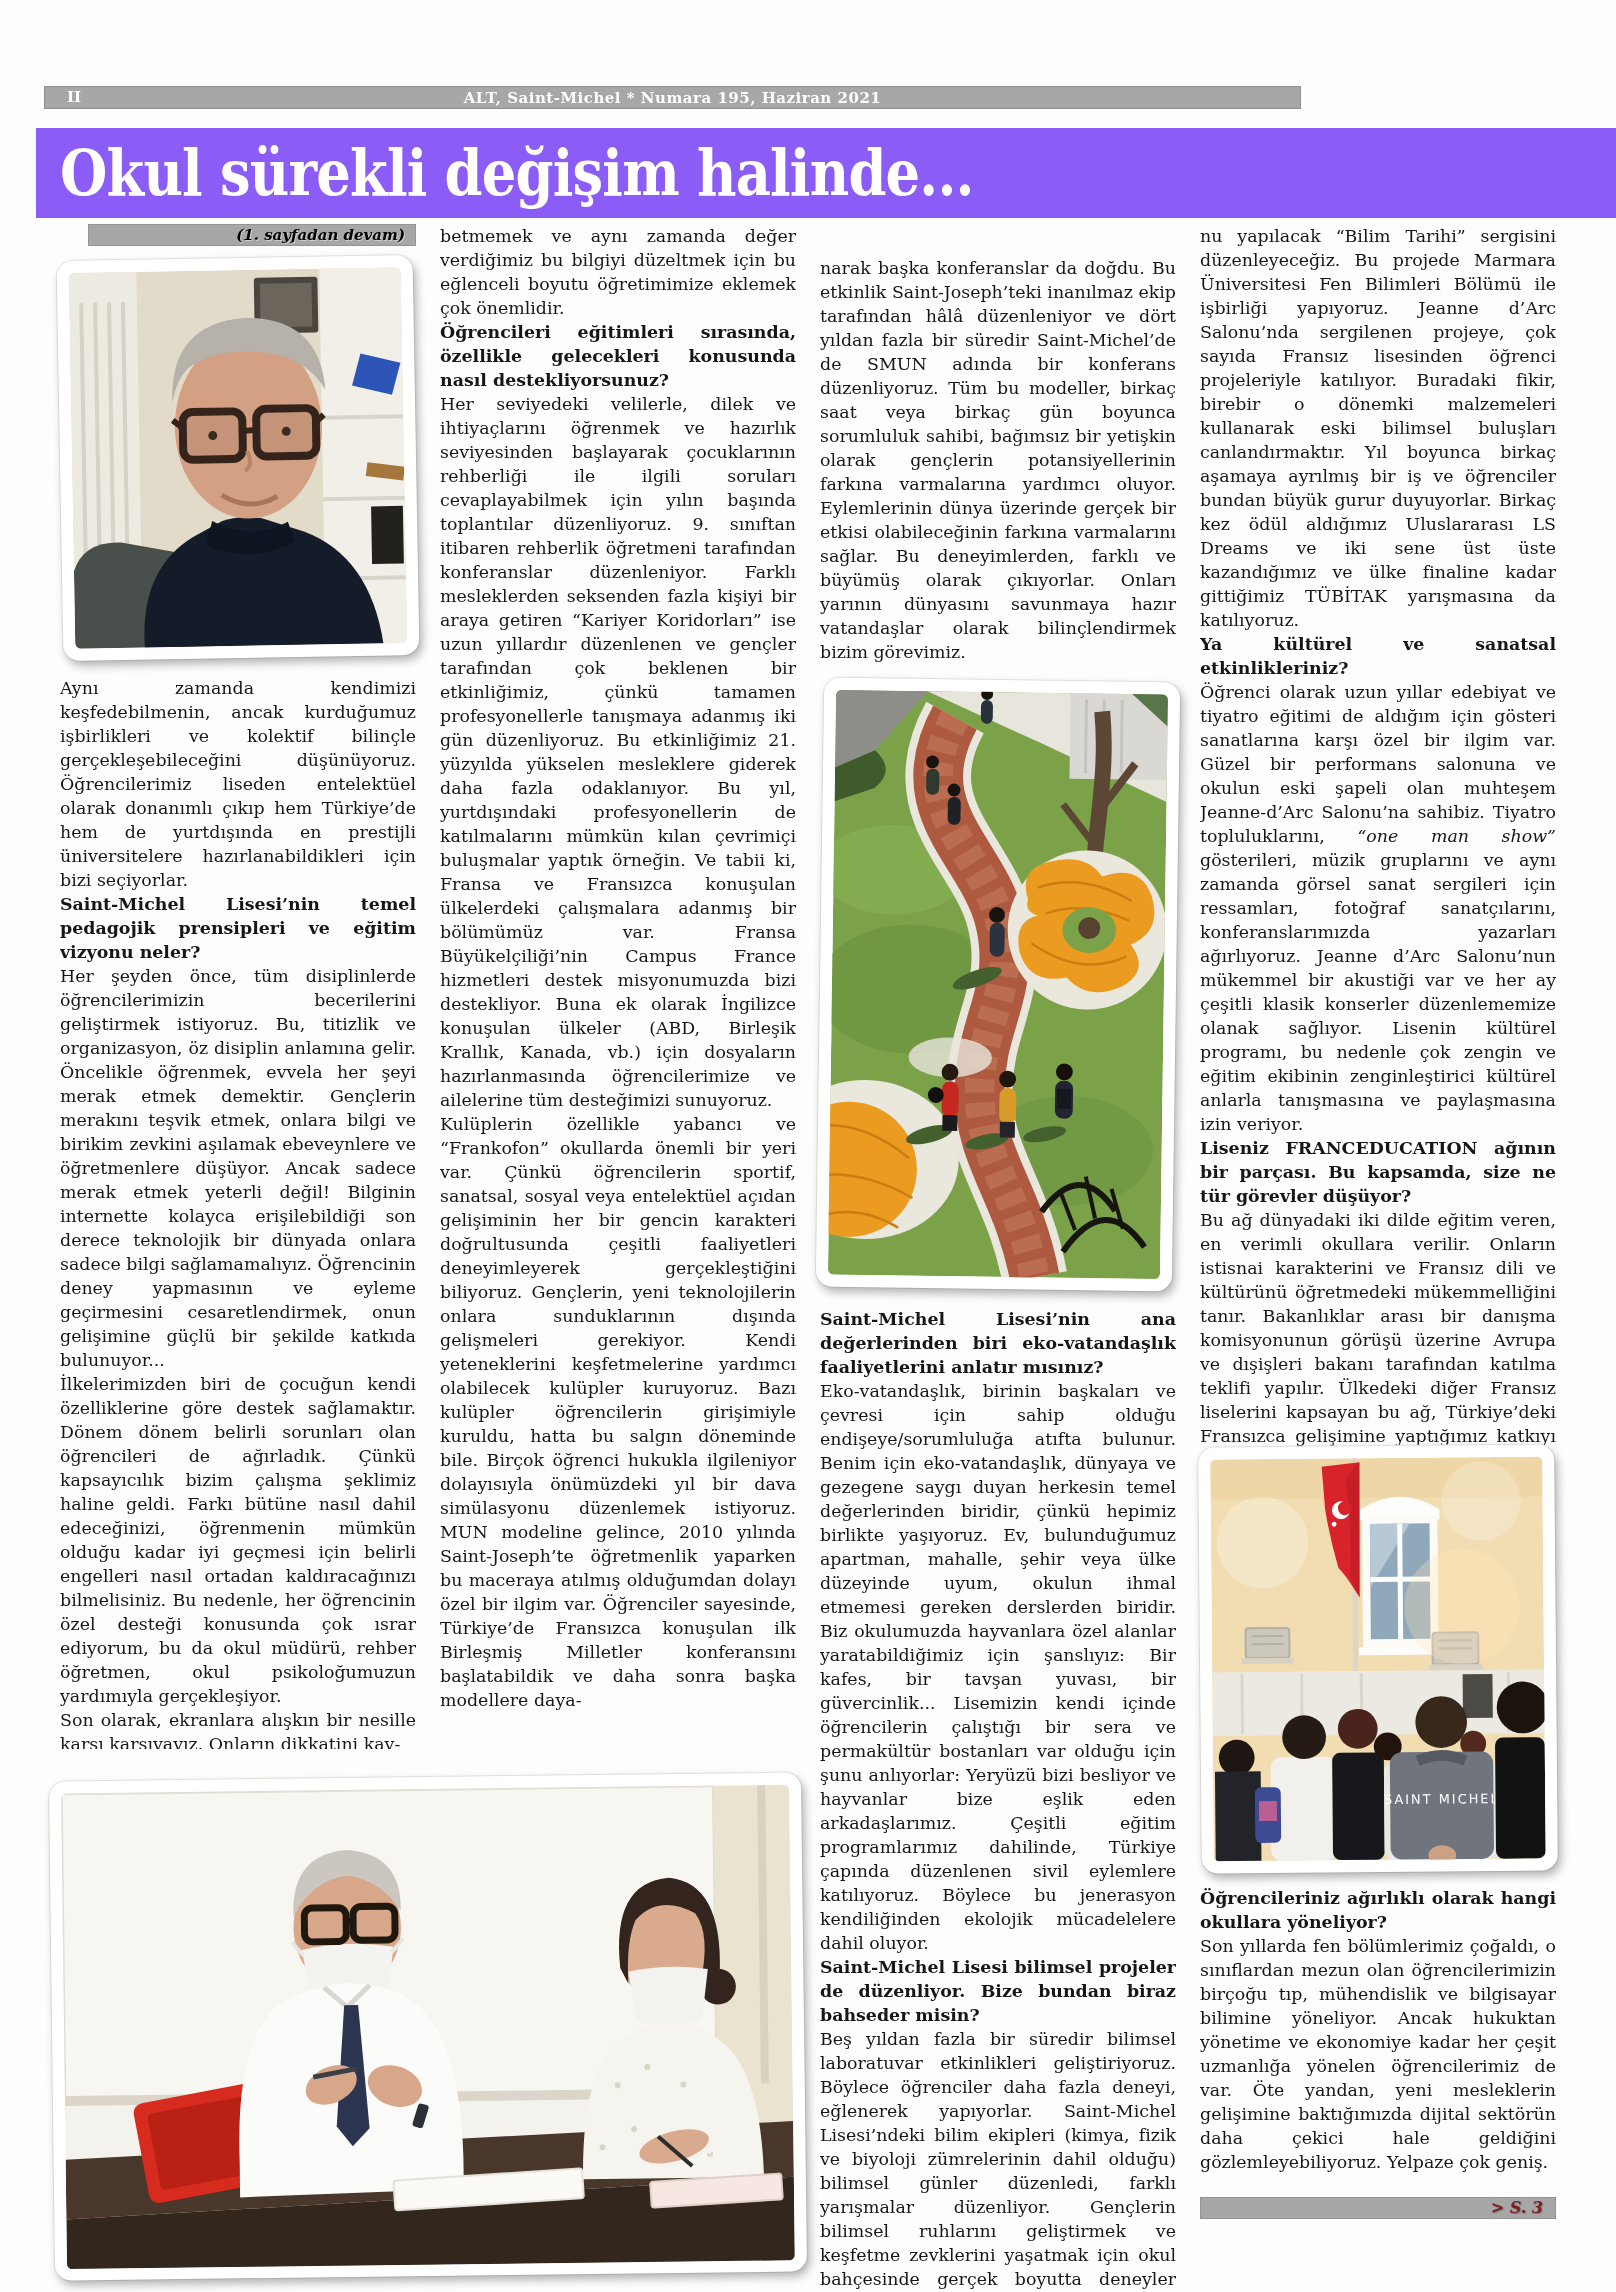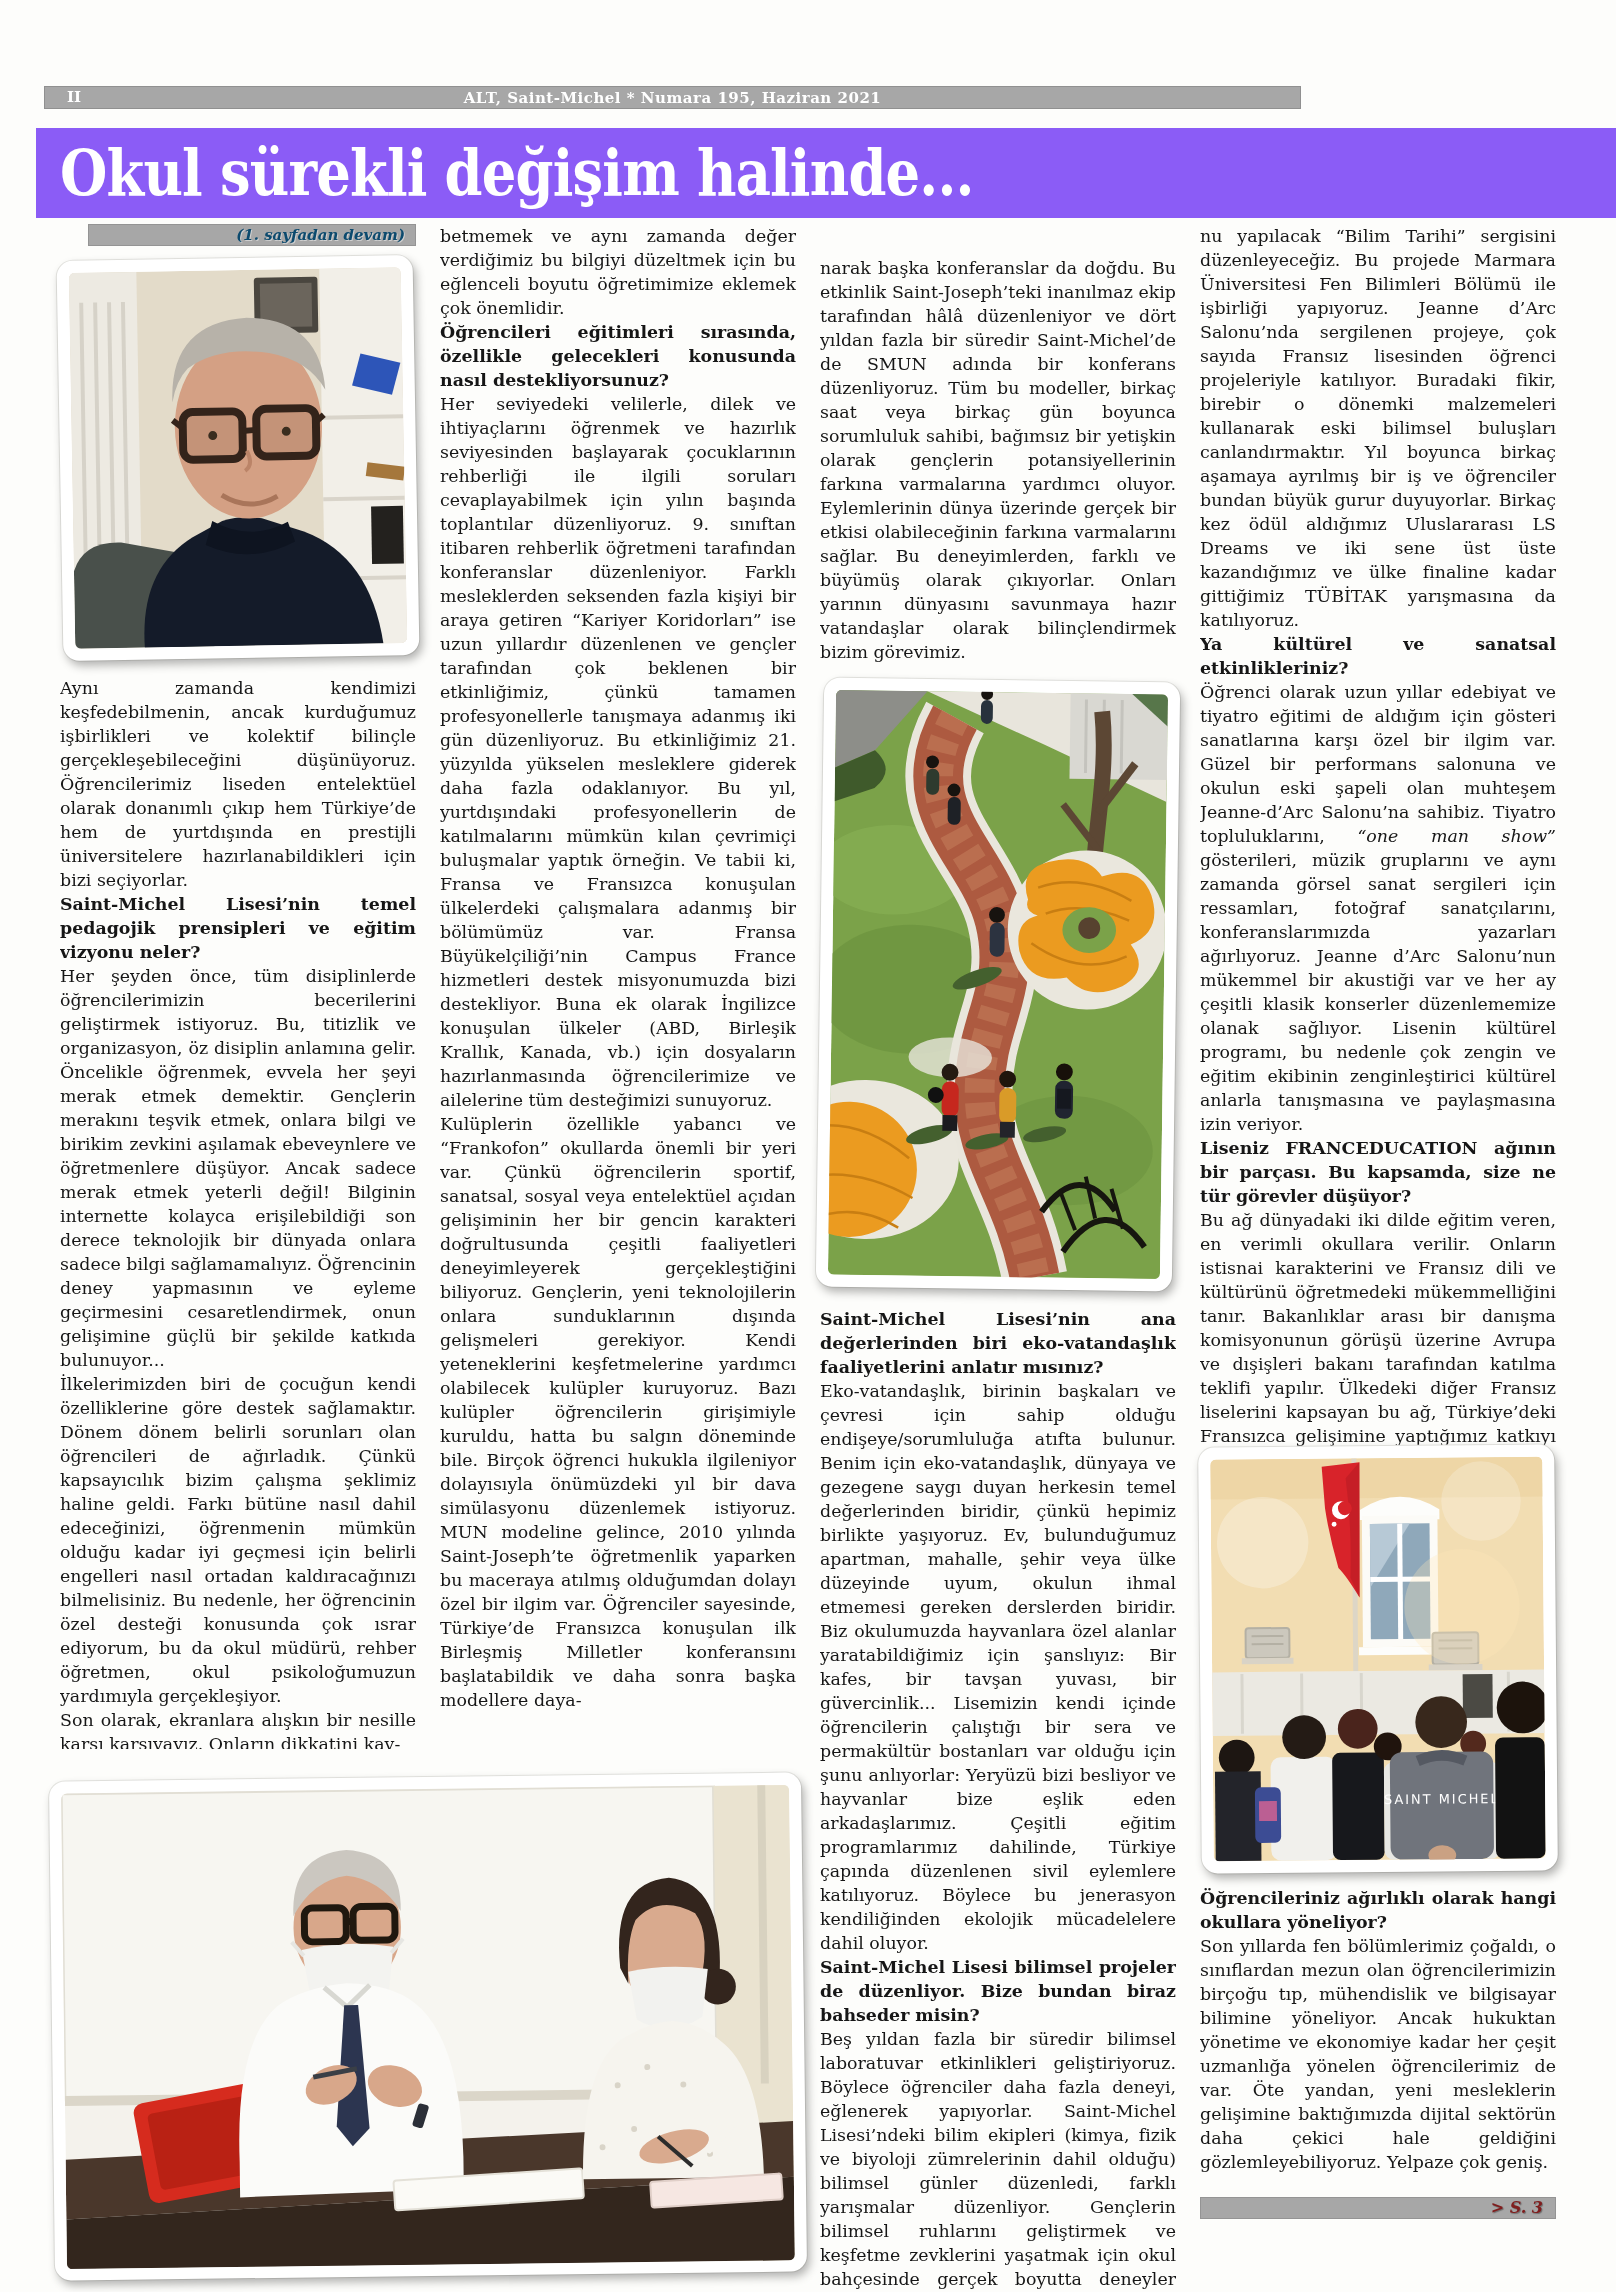--- a/index.html
+++ b/index.html
@@ -13,21 +13,21 @@
           font-weight:bold;color:#ffffff;letter-spacing:0.5px;}
   
   .banner{position:absolute;left:36px;top:128px;width:1606px;height:90px;background:#8b5cf6;}
   .banner .headline{display:inline-block;margin-left:24px;line-height:90px;font-size:64px;
           font-weight:bold;color:#ffffff;letter-spacing:-1px;transform:scaleX(.85);transform-origin:0 50%;
           white-space:nowrap;}
   
   .col{position:absolute;top:224px;width:356px;}
   .col1{left:60px;}  .col2{left:440px;}  .col3{left:820px;margin-top:32px;}  .col4{left:1200px;}
   .graybar{height:22px;background:#a7a7a7;border:1px solid #949494;box-sizing:border-box;
-           font-size:15px;font-style:italic;font-weight:bold;color:#0c4a6e;
+           font-size:15px;font-style:italic;font-weight:bold;color:#000000;
            text-align:right;padding-right:10px;line-height:20px;text-shadow:1px 1px 0 #cfcfcf;margin-left:28px;}
   .textflow{text-align:justify;font-size:17.4px;line-height:24px;
             -webkit-hyphens:auto;hyphens:auto;}
   .textflow p{margin:0;}
   .textflow p.q{font-weight:bold;}
   .clip{overflow:hidden;}
   
   .photo{background:#ffffff;border-radius:16px;padding:12px;box-sizing:border-box;
          box-shadow:3px 5px 10px rgba(0,0,0,.30), 0 0 0 1px #e8e8e4;}
   .photo svg{display:block;border-radius:6px;}

